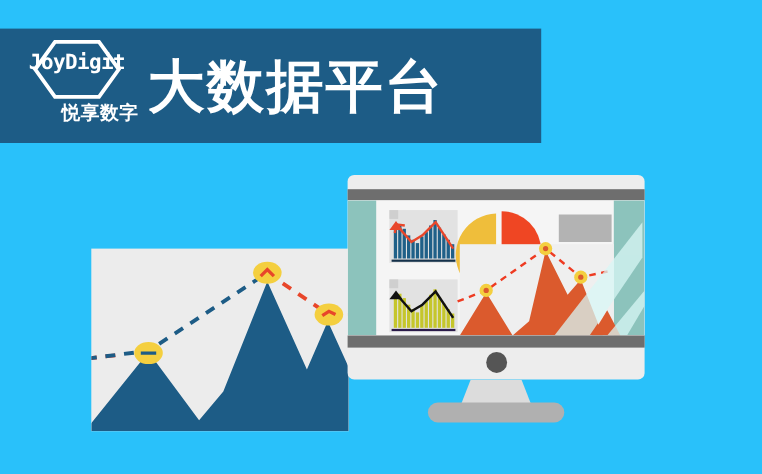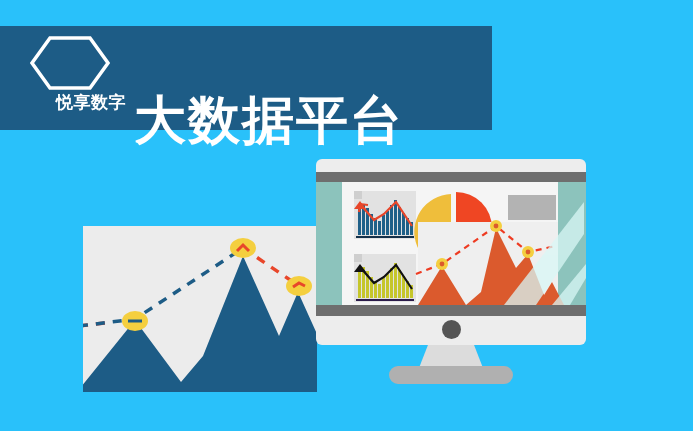--- a/index.html
+++ b/index.html
@@ -70,21 +70,20 @@
   .banner-title {
     position: absolute;
     left: 134px;
     top: 48px;
     color: #ffffff;
     font-size: 52px;
     font-weight: bold;
     letter-spacing: 2px;
     line-height: 1.2;
     white-space: nowrap;
-    margin-top: 41px;
   }
 
   
   .left-panel {
     position: absolute;
     left: 83px;
     top: 226px;
     width: 234px;
     height: 166px;
     background: #ECECEC;
@@ -160,20 +159,21 @@
 <body>
 
 <div id="stage">
 
   <div class="header-band"></div>
 
   <div class="logo-block">
     <svg class="logo-hex" viewBox="0 0 80 54">
       <polygon points="20,2 60,2 78,27 60,52 20,52 2,27" fill="none" stroke="#FFFFFF" stroke-width="3.5" stroke-linejoin="miter"></polygon>
     </svg>
+    <div class="logo-wordmark">JoyDigit</div>
     <div class="logo-sub">悦享数字</div>
   </div>
 
   <div class="banner-title">大数据平台</div>
 
   <div class="left-panel">
     <svg width="234" height="166" viewBox="0 0 234 166">
 
       <polygon fill="#1D5C86" points="-6,166 52,94 98,156 120,130 160,30 196,110 215,66 244,130 244,166"></polygon>
 

